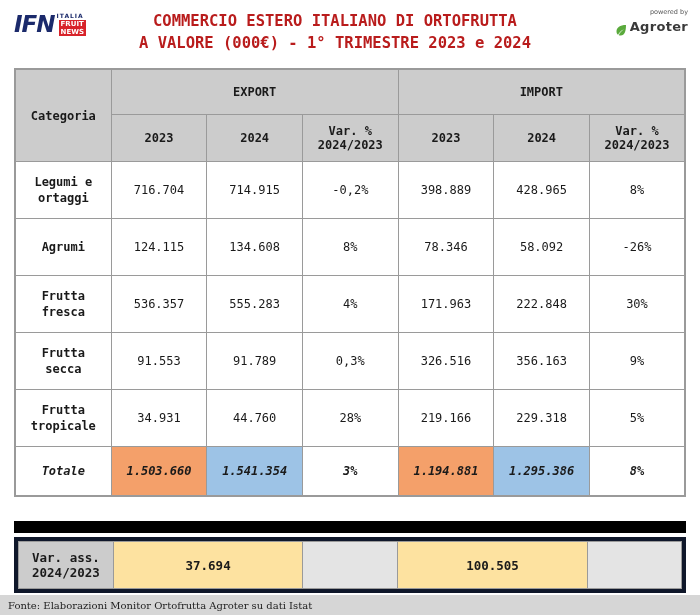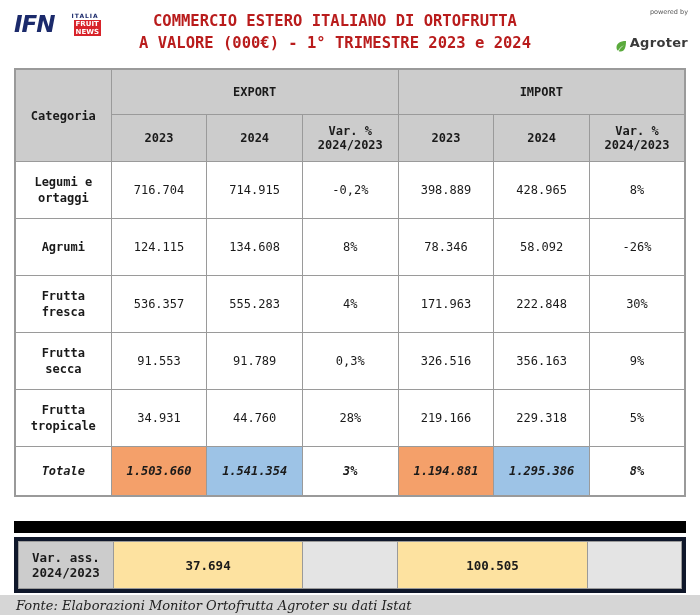--- a/index.html
+++ b/index.html
@@ -95,21 +95,21 @@
   .brand-powered {
     font-family: "DejaVu Sans", sans-serif;
     font-size: 6.5px;
     color: #555555;
     line-height: 9px;
   }
   .brand-name-row {
     display: flex;
     align-items: center;
     justify-content: flex-end;
-    margin-top: 18px;
+    margin-top: 2px;
   }
   .brand-leaf {
     width: 12px;
     height: 12px;
     margin-right: 3px;
     display: inline-block;
   }
   .brand-name {
     font-family: "DejaVu Sans", sans-serif;
     font-size: 13px;
@@ -227,37 +227,36 @@
     left: 0;
     bottom: 0;
     width: 700px;
     height: 20px;
     background: #d6d6d6;
     display: flex;
     align-items: center;
   }
   .footer-text {
     font-family: "DejaVu Serif", serif;
-    font-style: italic;
-    font-size: 13px;
+    font-size: 10px;
     color: #222222;
-    padding-left: 16px;
+    padding-left: 8px;
   }
 </style>
 </head>
 <body>
 
 <div class="page">
 
   <div class="header">
 
     <div class="logo">
       <div class="logo-row1">
         <span class="logo-ifn">IFN</span>
-        <span style="display:flex;flex-direction:column;margin-left:17px;">
+        <span style="display:flex;flex-direction:column;margin-left:2px;">
           <span class="logo-italia">ITALIA</span>
           <span class="logo-red">FRUIT</span>
           <span class="logo-red">NEWS</span>
         </span>
       </div>
     </div>
 
     <div class="title-wrap">
       <div class="title-line">COMMERCIO ESTERO ITALIANO DI ORTOFRUTTA</div>
       <div class="title-line">A VALORE (000€) - 1° TRIMESTRE 2023 e 2024</div>

